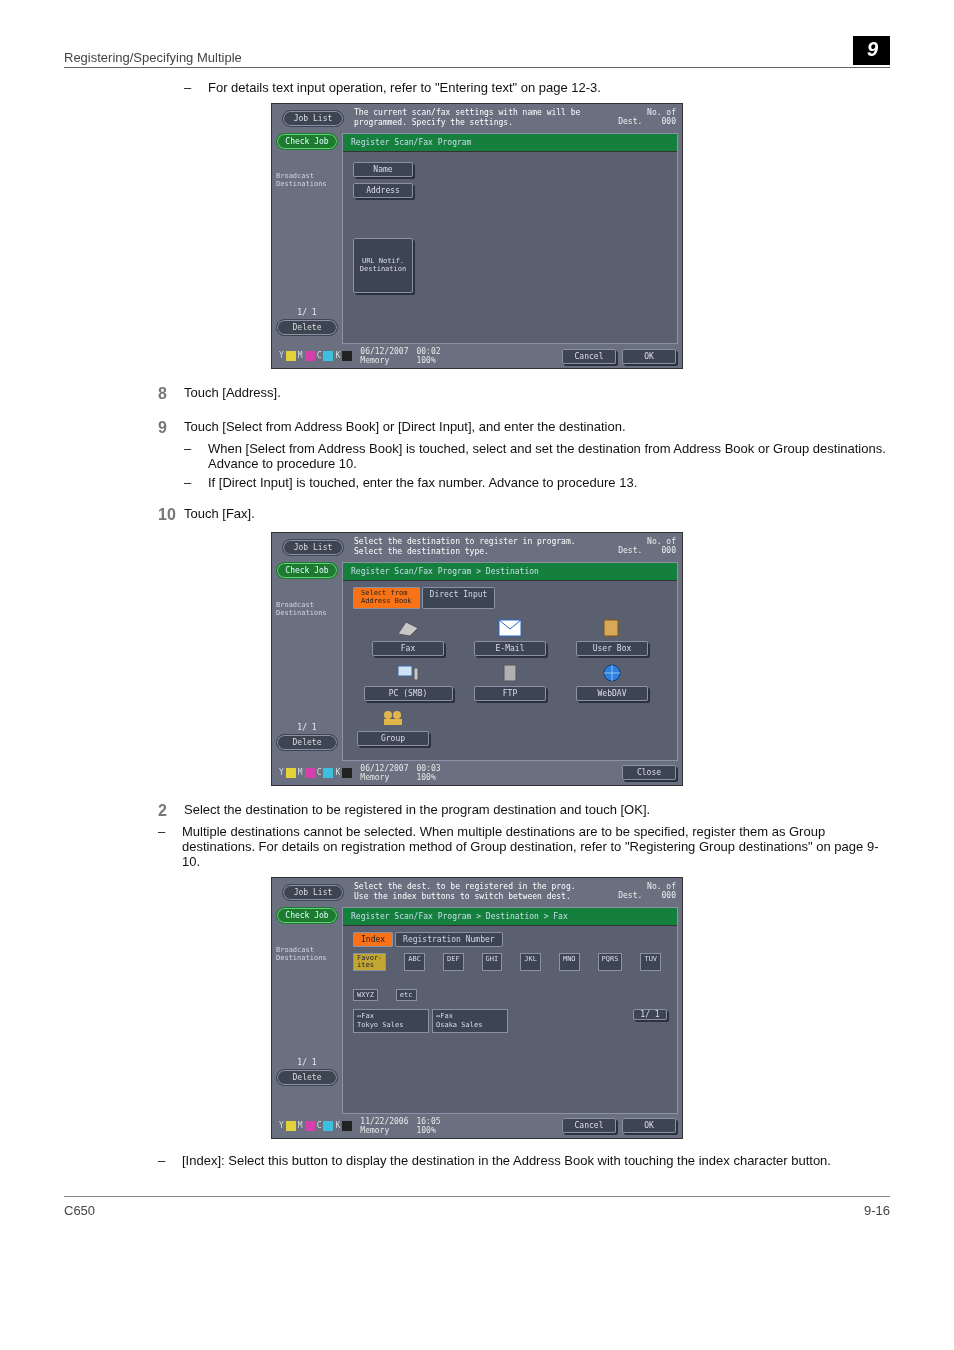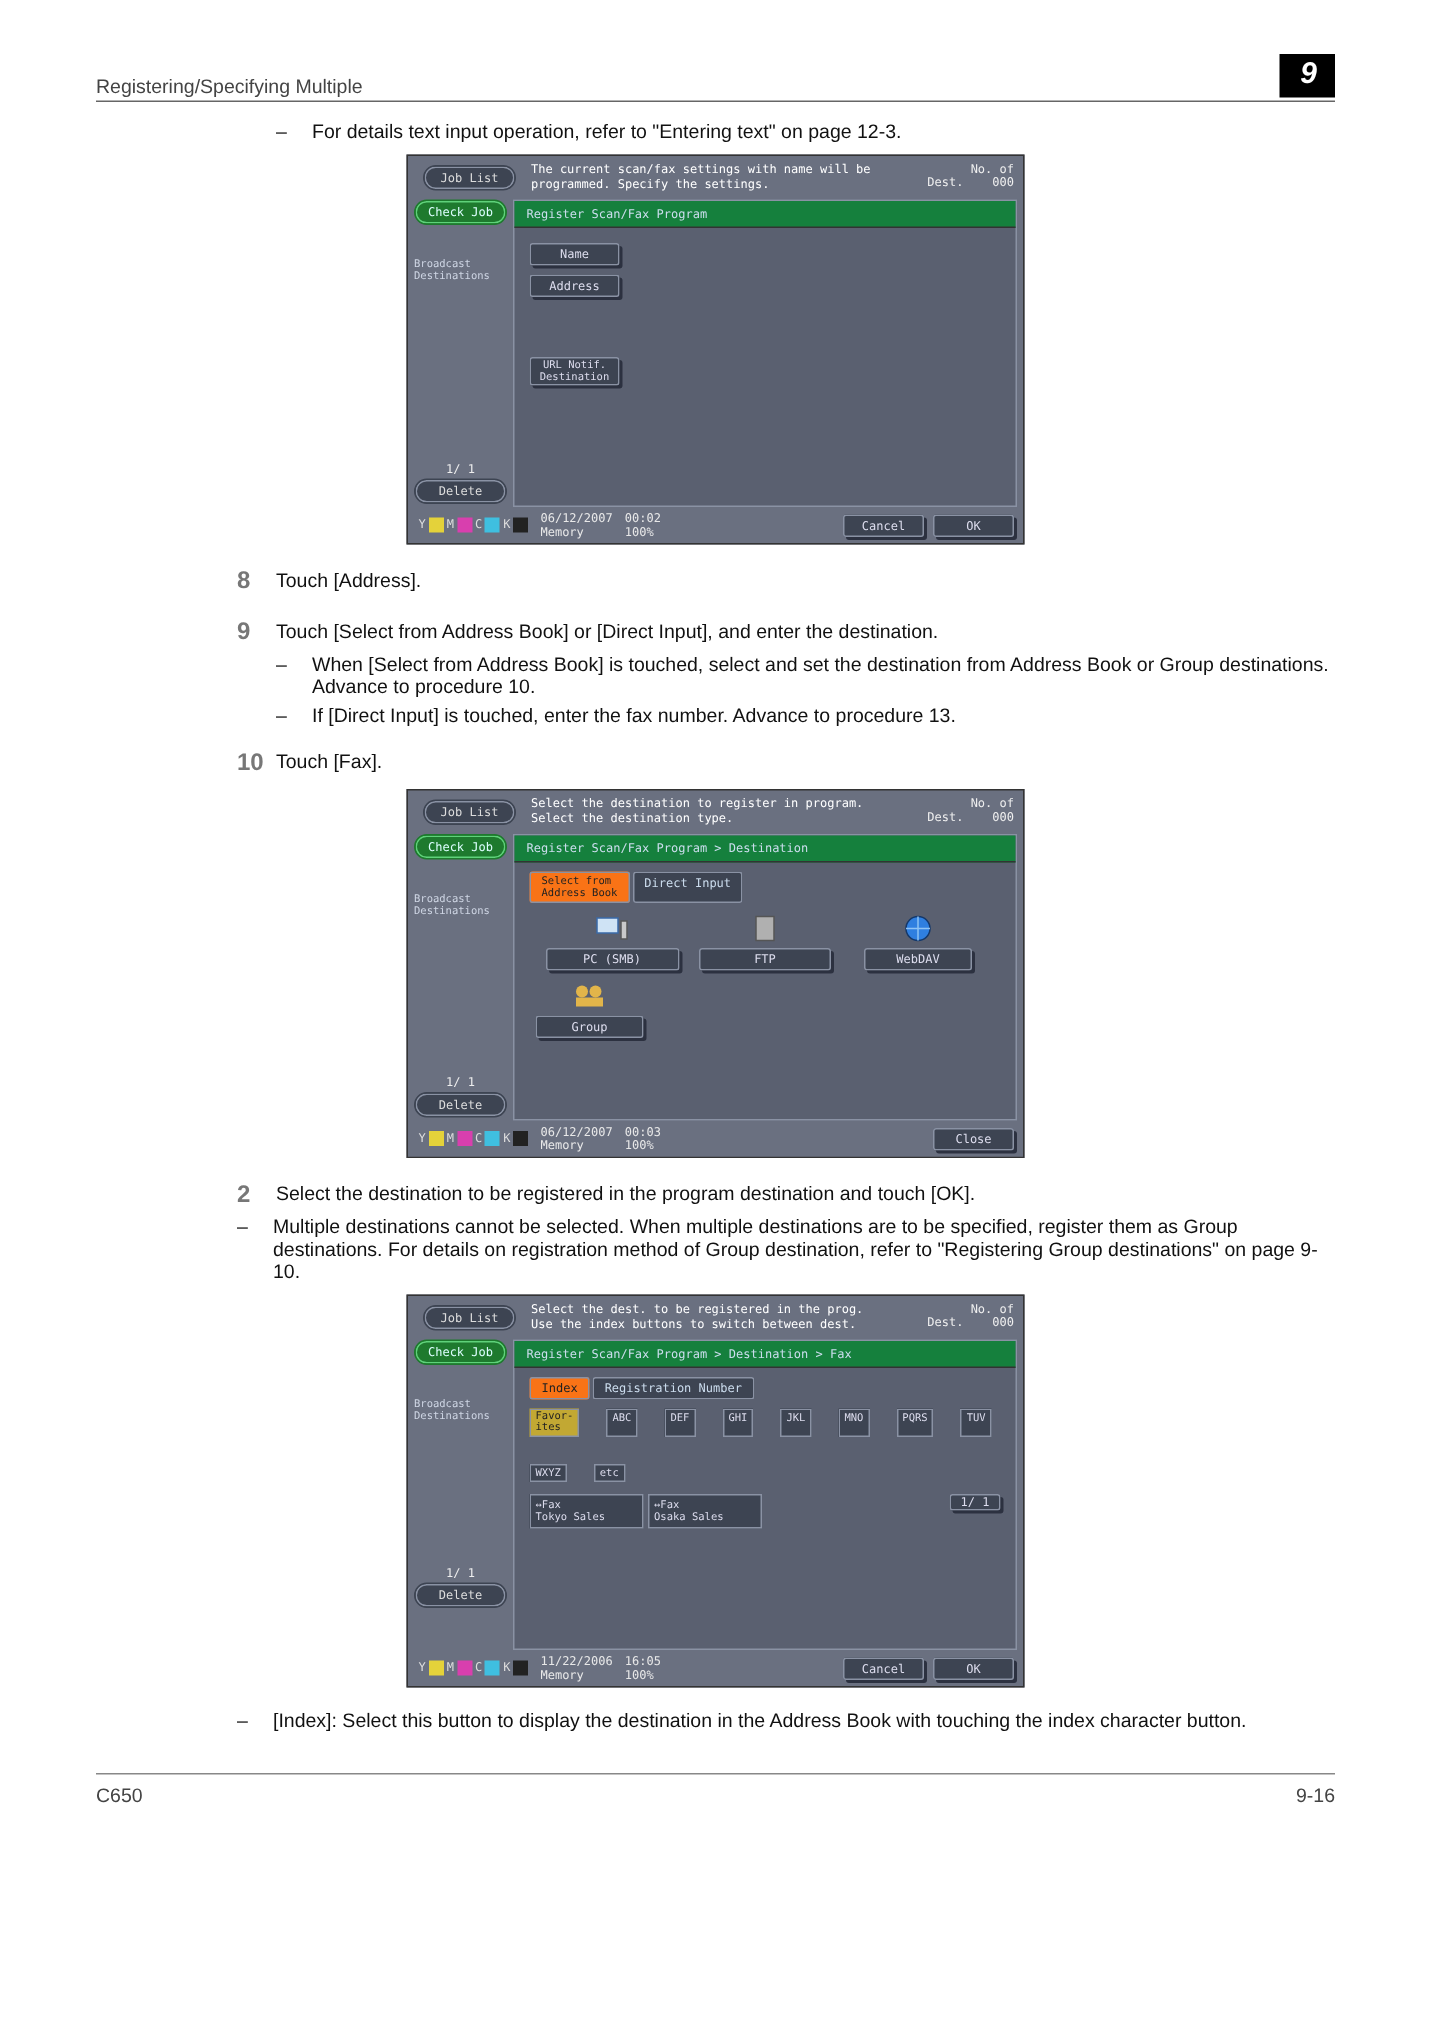--- a/index.html
+++ b/index.html
@@ -247,21 +247,21 @@
       </div>
       <div class="mainpane">
         <div class="crumb">Register Scan/Fax Program</div>
         <div style="padding:10px 10px 0 10px;">
           <div class="gbtn" style="width:60px;">Name</div>
         </div>
         <div style="padding:6px 10px;">
           <div class="gbtn" style="width:60px;">Address</div>
         </div>
         <div style="padding:34px 10px 6px 10px;">
-          <div class="gbtn" style="width:60px; white-space:pre; font-size:7px; line-height:1.1; padding:2px 0;">URL Notif.
+          <div class="gbtn" style="width:60px; white-space:pre; font-size:7px; line-height:1.1; padding:20px 0;">URL Notif.
 Destination</div>
         </div>
         <div style="height:38px;"></div>
       </div>
     </div>
     <div class="statusbar">
       <div style="display:flex; gap:8px; align-items:center;">
         <div class="ymc">
           <span class="lab">Y</span>
             <span class="y"></span>
@@ -337,37 +337,64 @@
         <div style="text-align:center; color:#eee;">1/  1</div>
         <div class="lbtn">Delete</div>
       </div>
       <div class="mainpane">
         <div class="crumb">Register Scan/Fax Program &gt; Destination</div>
         <div class="tabs">
           <div class="tab sel" style="white-space:pre; font-size:7px; line-height:1.1;">Select from
 Address Book</div>
           <div class="tab">Direct Input</div>
         </div>
+        <div style="display:flex; justify-content:space-around; padding:6px 14px 2px 14px;">
+          <div class="iconbox">
+            <div class="ic">
+                <svg width="24" height="20">
+                  <polygon points="2,16 10,4 22,10 14,18" fill="#c8c8c8" stroke="#555"></polygon>
+                </svg>
+              </div>
+            <div class="gbtn" style="width:72px;">Fax</div>
+          </div>
+          <div class="iconbox">
+            <div class="ic">
+                <svg width="24" height="18">
+                  <rect x="1" y="1" width="22" height="16" fill="#fff" stroke="#2a66c4"></rect>
+                  <polyline points="1,1 12,10 23,1" fill="none" stroke="#2a66c4"></polyline>
+                </svg>
+              </div>
+            <div class="gbtn" style="width:72px;">E-Mail</div>
+          </div>
+          <div class="iconbox">
+            <div class="ic">
+                <svg width="22" height="20">
+                  <rect x="3" y="2" width="14" height="16" fill="#d8a85a" stroke="#7a5016"></rect>
+                </svg>
+              </div>
+            <div class="gbtn" style="width:72px;">User Box</div>
+          </div>
+        </div>
         <div style="display:flex; justify-content:space-around; padding:4px 14px 2px 14px;">
           <div class="iconbox">
             <div class="ic">
                 <svg width="24" height="18">
                   <rect x="2" y="2" width="14" height="10" fill="#cfe3f5" stroke="#3a6aa8"></rect>
                   <rect x="18" y="4" width="4" height="12" fill="#c8c8c8" stroke="#555"></rect>
                 </svg>
               </div>
             <div class="gbtn" style="width:89px;">PC (SMB)</div>
           </div>
           <div class="iconbox">
             <div class="ic">
                 <svg width="20" height="20">
                   <rect x="4" y="2" width="12" height="16" fill="#b0b0b0" stroke="#555"></rect>
                 </svg>
               </div>
-            <div class="gbtn" style="width:88px;">FTP</div>
+            <div class="gbtn" style="width:72px;">FTP</div>
           </div>
           <div class="iconbox">
             <div class="ic">
                 <svg width="22" height="20">
                   <circle cx="11" cy="10" r="8" fill="#2f7fe0" stroke="#14386b"></circle>
                   <path d="M3 10 H19 M11 2 V18" stroke="#8ec3f5" fill="none"></path>
                 </svg>
               </div>
             <div class="gbtn" style="width:72px;">WebDAV</div>
           </div>

